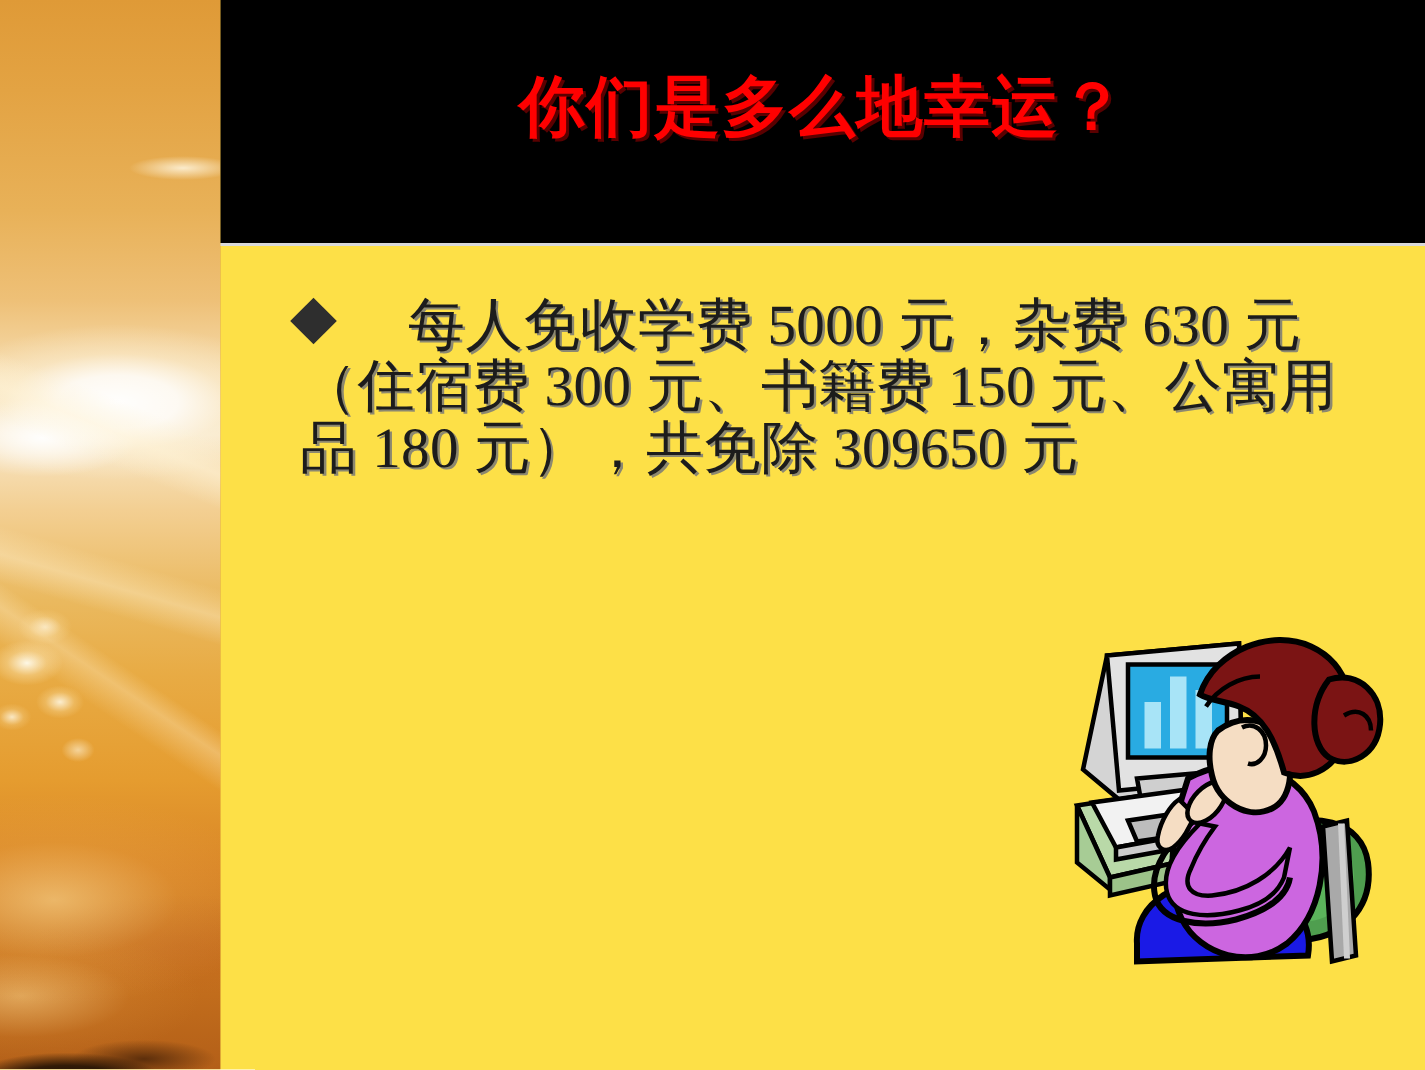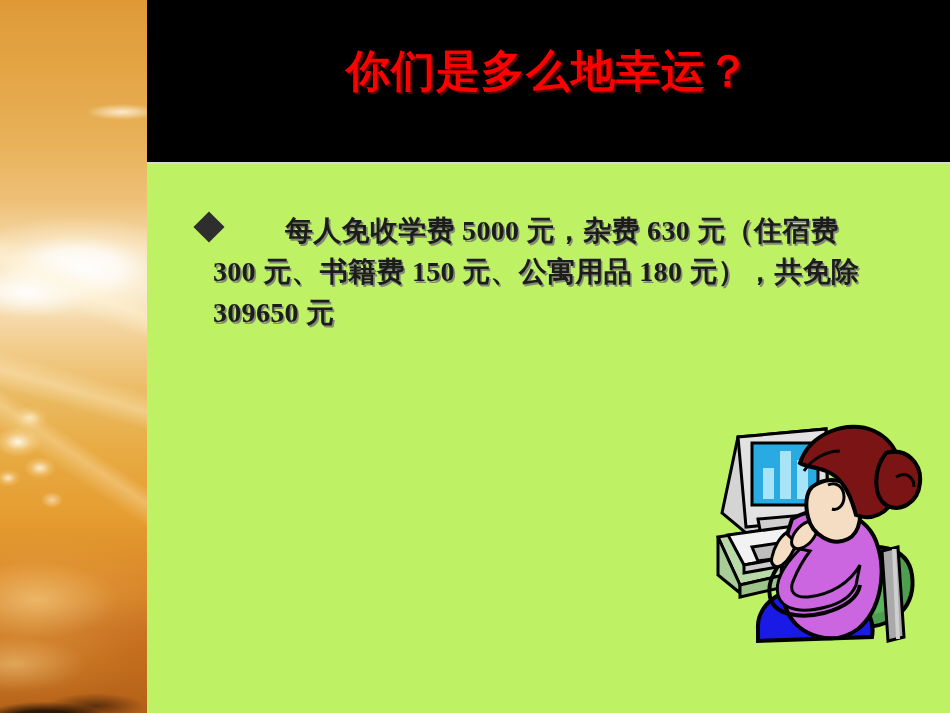--- a/index.html
+++ b/index.html
@@ -10,21 +10,21 @@
   }
   body {
     font-family: "Liberation Serif", "DejaVu Serif", serif;
   }
 
   .slide {
     position: relative;
     width: 950px;
     height: 713px;
     overflow: hidden;
-    background: #bef264;
+    background: #fde047;
   }
 
   
   .sidebar {
     position: absolute;
     left: 0;
     top: 0;
     width: 147px;
     height: 713px;
     overflow: hidden;
@@ -159,30 +159,29 @@
     position: absolute;
     left: 0;
     top: 0;
     width: 22px;
     height: 22px;
     background: #2e2e2e;
     transform: rotate(45deg);
   }
   .bullet-text {
     display: block;
-    margin: 17px;
+    margin: 4px;
     padding-left: 0;
     text-indent: 72px;
     color: #1c1c1c;
     font-family: "Liberation Serif", "DejaVu Serif", serif;
-    font-size: 28px;
+    font-size: 38px;
     line-height: 41px;
     letter-spacing: 0.3px;
     text-shadow: 1.6px 1.6px 0 rgba(120,120,120,0.85);
-    font-weight: bold;
   }
 
   
   .clipart {
     position: absolute;
     left: 700px;
     top: 415px;
     width: 240px;
     height: 236px;
   }

